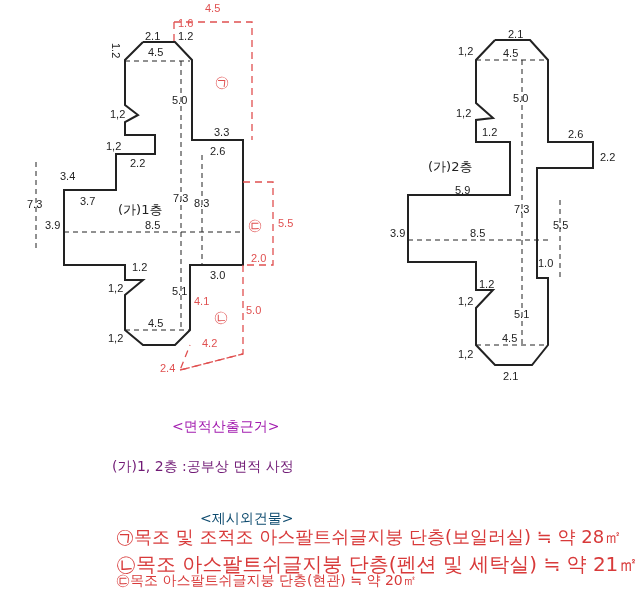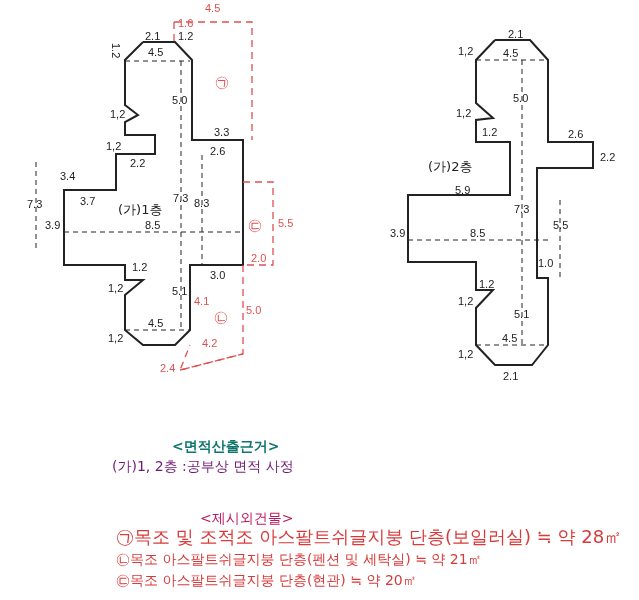--- a/index.html
+++ b/index.html
@@ -1,24 +1,24 @@
 <!DOCTYPE html>
 <html><head>
 <meta charset="utf-8">
 <style>
   html,body{margin:0;padding:0;background:#fff;}
   body{width:639px;height:600px;position:relative;overflow:hidden;font-family:"DejaVu Sans",sans-serif;}
   svg{position:absolute;left:0;top:0;}
   .dim{font-family:"Liberation Sans",sans-serif;font-size:11px;fill:#222;}
   .red{fill:#e05050;}
-  .t1{position:absolute;left:172px;top:438px;font-size:14px;color:#0f766e;font-weight:bold;}
+  .t1{position:absolute;left:172px;top:418px;font-size:14px;color:#a21caf;}
   .t2{position:absolute;left:112px;top:458px;font-size:14px;color:#701a75;}
-  .r0{position:absolute;left:200px;top:510px;font-size:14px;color:#be185d;}
+  .r0{position:absolute;left:200px;top:510px;font-size:14px;color:#0c4a6e;}
   .r1{position:absolute;left:116px;top:525px;font-size:18px;color:#d83a3a;white-space:nowrap;}
-  .r2{position:absolute;left:116px;top:551px;font-size:14px;color:#d83a3a;white-space:nowrap;}
+  .r2{position:absolute;left:116px;top:551px;font-size:20px;color:#d83a3a;white-space:nowrap;}
   .r3{position:absolute;left:116px;top:572px;font-size:14px;color:#d83a3a;white-space:nowrap;}
 </style>
 </head>
 <body>
 
 <svg width="639" height="430">
 
   <g fill="none" stroke="#222" stroke-width="2">
     <polyline points="143,42 175,42 192,60 192,140 243,140 243,265 190,265 190,330 175,345 143,345 125,330 125,295 143,280 125,280 125,265 64,265 64,190 116,190 116,154 155,154 155,135 125,135 125,122 138,115 125,105 125,60 143,42"></polyline>
   </g>

